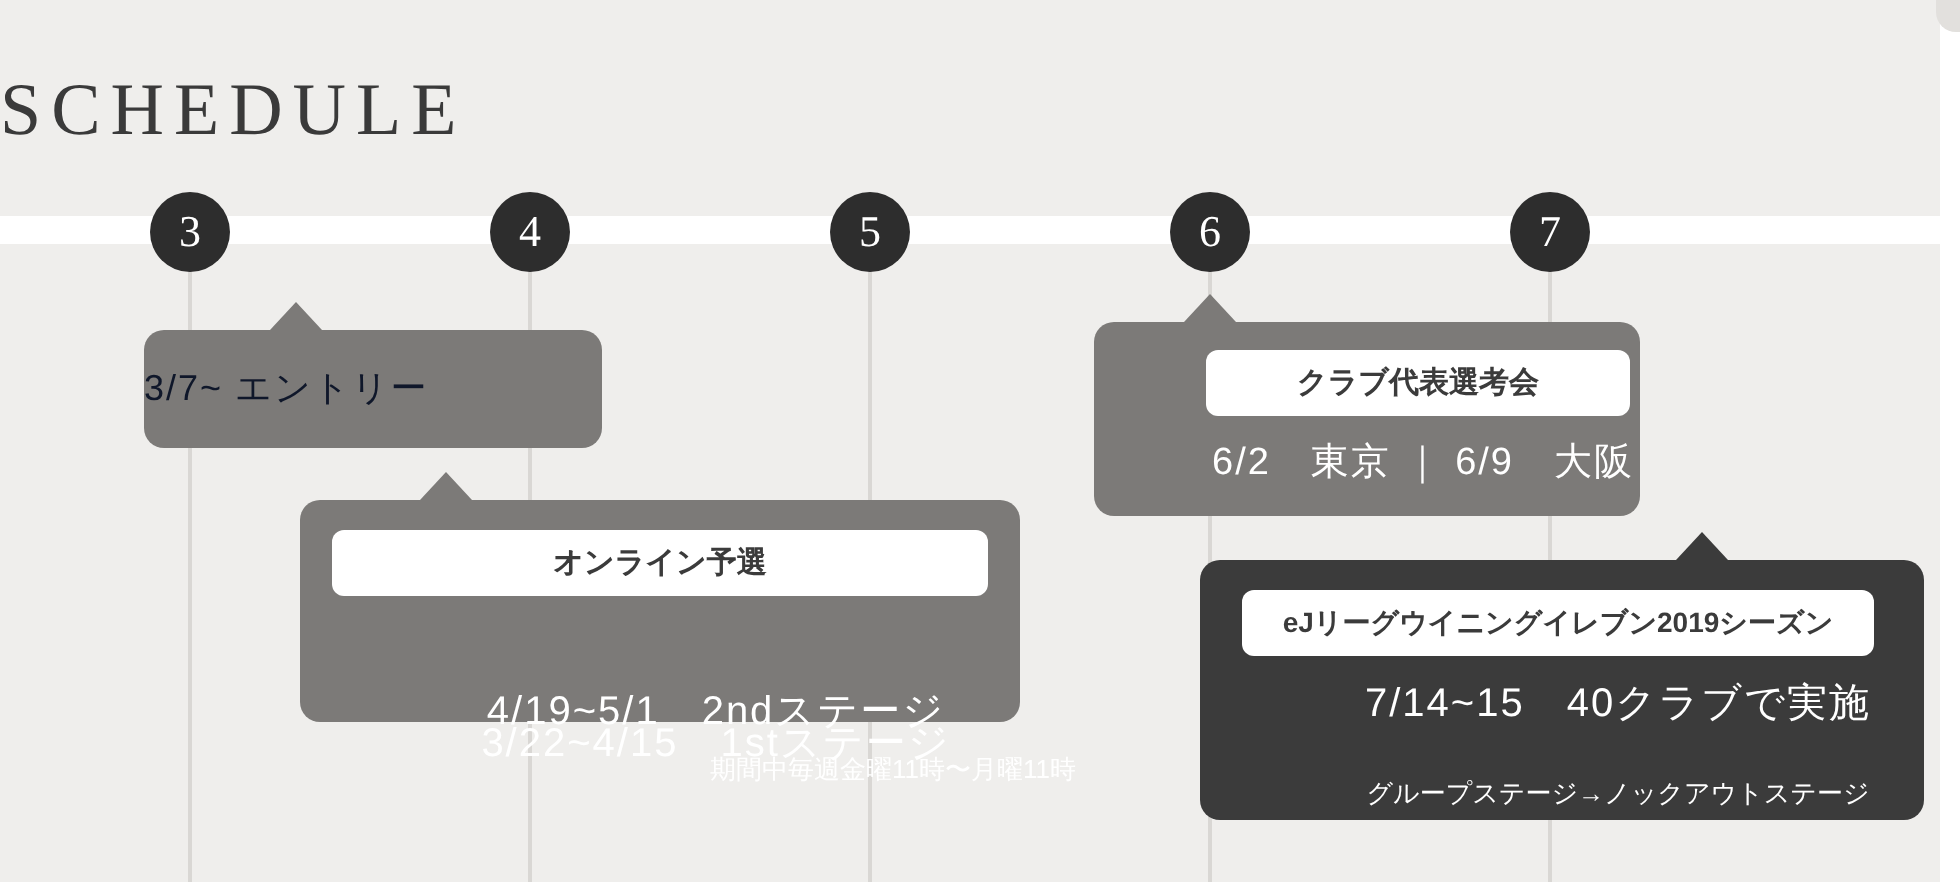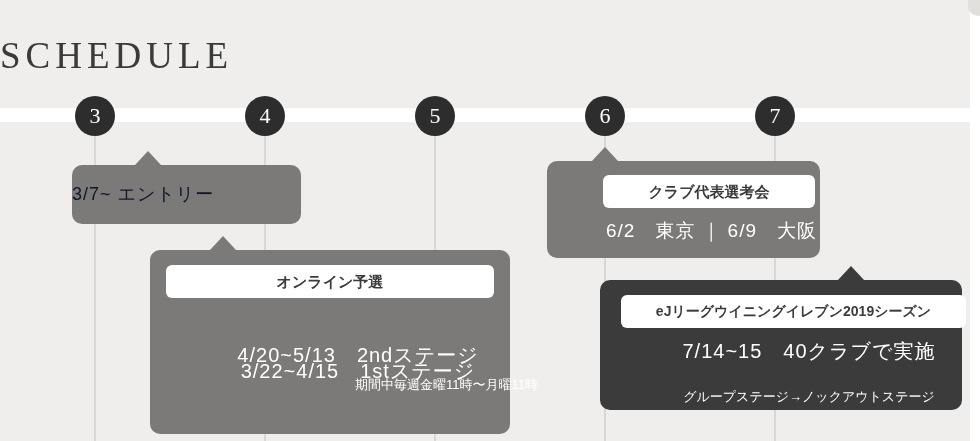--- a/index.html
+++ b/index.html
@@ -140,21 +140,21 @@
     font-size: 18px;
     letter-spacing: 1px;
     line-height: 59px;
   }
 
   
   #card-online {
     left: 150px;
     top: 250px;
     width: 360px;
-    height: 184px;
+    height: 111px;
   }
   #card-online .card-heading {
     position: absolute;
     left: 16px;
     top: 15px;
     width: 328px;
     height: 33px;
     line-height: 33px;
   }
   #card-online .l1 {
@@ -212,21 +212,21 @@
   #card-final {
     left: 600px;
     top: 280px;
     width: 362px;
     height: 130px;
   }
   #card-final .card-heading {
     position: absolute;
     left: 21px;
     top: 15px;
-    width: 345px;
+    width: 316px;
     height: 33px;
     line-height: 33px;
     font-size: 14px;
   }
   #card-final .l1 {
     position: absolute;
     left: 0;
     top: 58px;
     width: 362px;
     font-size: 20px;
@@ -267,21 +267,21 @@
 
   <div class="pointer grey" style="left:135px; top:151px;"></div>
   <div class="card grey" id="card-entry">
     <div class="entry-text">3/7~ エントリー</div>
   </div>
 
   <div class="pointer grey" style="left:210px; top:236px;"></div>
   <div class="card grey" id="card-online">
     <div class="card-heading">オンライン予選</div>
     <div class="card-line l1">3/22~4/15　1stステージ</div>
-    <div class="card-line l2">4/20~5/13　2ndステージ</div>
+    <div class="card-line l2">4/19~5/1　2ndステージ</div>
     <div class="card-line l3">期間中毎週金曜11時〜月曜11時</div>
   </div>
 
   <div class="pointer grey" style="left:592px; top:147px;"></div>
   <div class="card grey" id="card-club">
     <div class="card-heading">クラブ代表選考会</div>
     <div class="card-line l1">6/2　東京 ｜ 6/9　大阪</div>
   </div>
 
   <div class="pointer dark" style="left:838px; top:266px;"></div>

